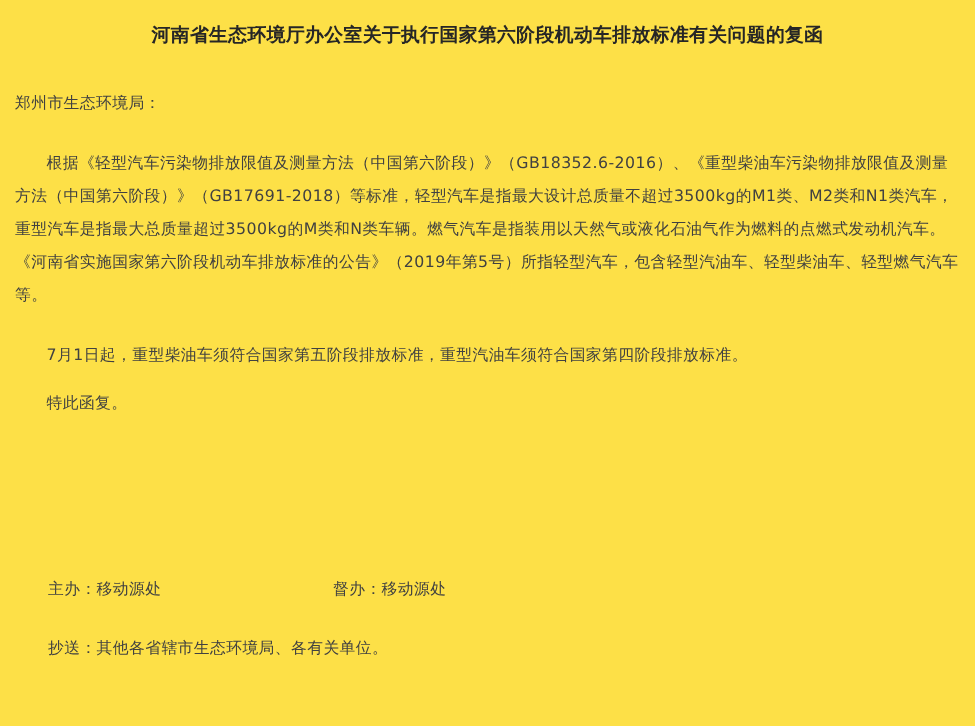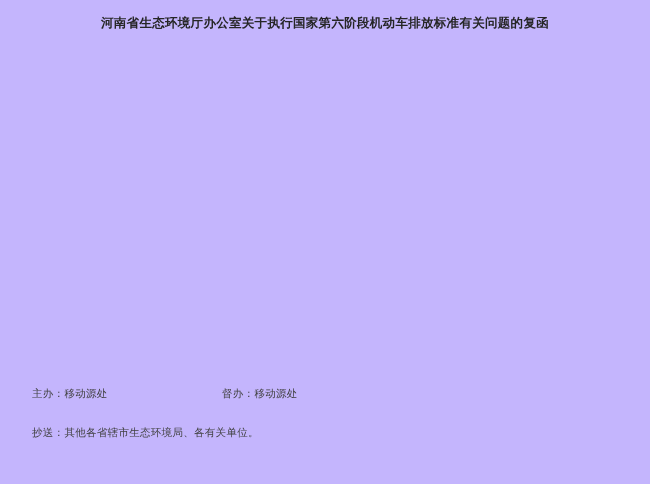--- a/index.html
+++ b/index.html
@@ -4,21 +4,21 @@
 <style>
   html, body {
     margin: 0;
     padding: 0;
     background: #ffffff;
   }
   .page {
     position: relative;
     width: 650px;
     height: 484px;
-    background: #c4b5fd;
+    background: #fde047;
     font-family: "DejaVu Sans", sans-serif;
     color: #414141;
     overflow: hidden;
   }
   .title {
     margin: 0;
     padding: 14px 40px 0 40px;
     text-align: center;
     font-size: 12.5px;
     line-height: 17px;
@@ -66,24 +66,28 @@
   .cell-office { display: inline-block; width: 193px; }
 </style>
 </head>
 <body>
 
 <div class="page">
 
   <h1 class="title">河南省生态环境厅办公室关于执行国家第六阶段机动车排放标准有关问题的复函</h1>
 
   <div class="body-block">
+    <p class="salutation">郑州市生态环境局：</p>
 
 
+    <p class="indent gap-lg">根据《轻型汽车污染物排放限值及测量方法（中国第六阶段）》（GB18352.6-2016）、《重型柴油车污染物排放限值及测量方法（中国第六阶段）》（GB17691-2018）等标准，轻型汽车是指最大设计总质量不超过3500kg的M1类、M2类和N1类汽车，重型汽车是指最大总质量超过3500kg的M类和N类车辆。燃气汽车是指装用以天然气或液化石油气作为燃料的点燃式发动机汽车。《河南省实施国家第六阶段机动车排放标准的公告》（2019年第5号）所指轻型汽车，包含轻型汽油车、轻型柴油车、轻型燃气汽车等。</p>
 
+    <p class="indent gap-lg">7月1日起，重型柴油车须符合国家第五阶段排放标准，重型汽油车须符合国家第四阶段排放标准。</p>
 
+    <p class="indent gap-sm">特此函复。</p>
 
   </div>
 
   <div class="bottom-row cc-row">抄送：其他各省辖市生态环境局、各有关单位。</div>
 
   <div class="bottom-row admin-row">
     <span class="cell-host">主办：移动源处</span><span>督办：移动源处</span>
   </div>
 
 

